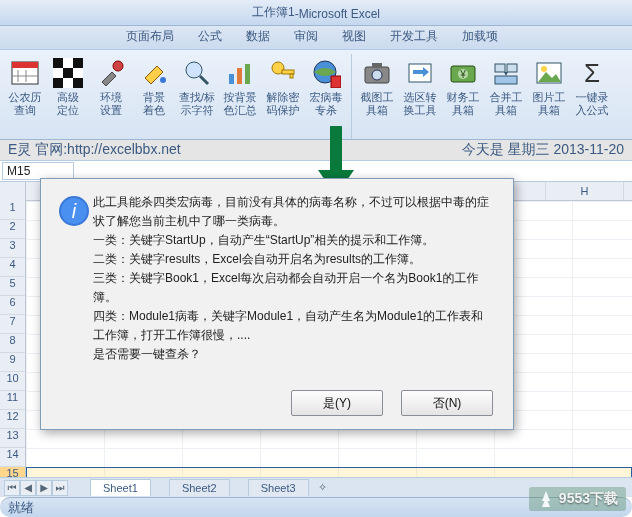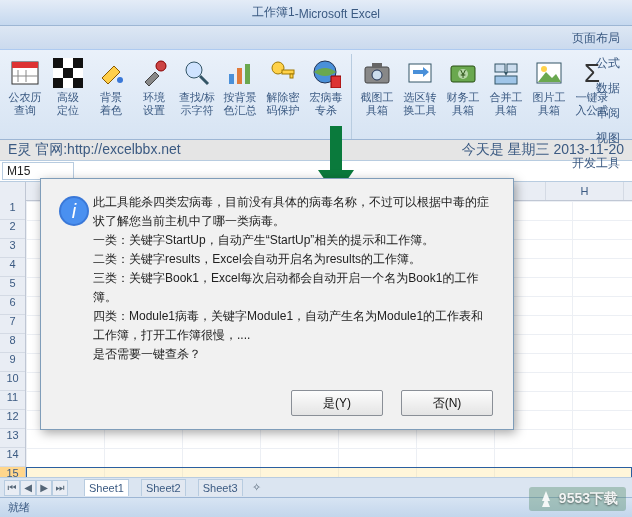--- a/index.html
+++ b/index.html
@@ -4,21 +4,21 @@
 <style>
 * { margin:0; padding:0; box-sizing:border-box; font-family:"Microsoft YaHei","SimSun",Arial,sans-serif; }
 body { width:632px; height:517px; background:#fff; overflow:hidden; position:relative; }
 
 
 .titlebar { height:26px; background:linear-gradient(#e4ecf7,#c5d8ef); display:flex; align-items:center; justify-content:center; font-size:12px; color:#3b5a82; position:relative; border-bottom:1px solid #9db6d4;}
 .titlebar .txt { display:flex; gap:0;align-items:flex-end;}
 .titlebar .docname { color:#3b5a82;}
 
 
-.tabs { height:24px; background:linear-gradient(#dde7f4,#cbdaee); display:flex; align-items:flex-end; padding-left:80px; font-size:12px; color:#3b5a82; border-bottom:1px solid #aecaf0;flex-direction:column;}
+.tabs { height:24px; background:linear-gradient(#dde7f4,#cbdaee); display:flex; align-items:flex-end; padding-left:114px; font-size:12px; color:#3b5a82; border-bottom:1px solid #aecaf0;}
 .tabs span { padding:4px 12px 4px 12px; cursor:default;}
 
 
 .ribbon { height:90px; background:linear-gradient(#eaf1fa,#d7e4f3); border-bottom:1px solid #9db6d4; display:flex; padding:4px 0 0 4px; gap:1px;}
 .rbtn { display:flex; flex-direction:column; align-items:center; width:42px; font-size:11px; color:#3b5a82; line-height:13px; text-align:center; gap:2px; padding:3px 0;}
 .rbtn .ic { width:32px; height:32px; display:flex; align-items:center; justify-content:center;}
 .rbtn .lb { display:block;}
 svg { display:block;}
 
 
@@ -46,26 +46,26 @@
 .dlg-body { flex:1; display:flex; padding:14px 18px 6px 14px; font-size:12px; color:#222; line-height:19px;}
 .dlg-icon { width:38px; display:flex; justify-content:center; padding-top:2px;}
 .dlg-text { flex:1;}
 .dlg-btns { height:46px; display:flex; align-items:center; justify-content:flex-end; gap:18px; padding:0 20px 6px 17px;}
 .dlg-btns button { width:92px; height:26px; font-size:12px; background:linear-gradient(#fdfdfd,#e4e4e4); border:1px solid #8a8f97; border-radius:2px; color:#111;}
 
 
 .sheettabs { position:absolute; left:0; right:0; bottom:20px; height:20px; background:#dbe5f1; border-top:1px solid #b8cce0; display:flex; align-items:center; font-size:11px;}
 .navbtns { display:flex; gap:0; padding:0 4px;}
 .navbtns span { width:16px; height:16px; background:#e9edf4; border:1px solid #b8cce0; font-size:10px; display:flex; align-items:center; justify-content:center; color:#567;}
-.sheettabs .tab { padding:2px 4px; background:#fff; border:1px solid #b8cce0; border-bottom:none; margin-left:12px; color:#3b5a82;}
+.sheettabs .tab { padding:2px 12px; background:#fff; border:1px solid #b8cce0; border-bottom:none; margin-left:18px; color:#3b5a82;}
 .sheettabs .tab.inactive { background:#e2e8f1;}
 .sheettabs .newtab { width:20px; text-align:center; color:#567; margin-left:4px;}
 
 
-.status { position:absolute; left:0; right:0; bottom:0; height:20px; background:linear-gradient(#d7e4f3,#c3d6ec); border-top:1px solid #9db6d4; font-size:11px; color:#3b5a82; display:flex; align-items:center; padding:8px 8px; justify-content:space-between;}
+.status { position:absolute; left:0; right:0; bottom:0; height:20px; background:linear-gradient(#d7e4f3,#c3d6ec); border-top:1px solid #9db6d4; font-size:13px; color:#3b5a82; display:flex; align-items:center; padding:8px 8px; justify-content:space-between;border-radius:10px;}
 .zoom { display:flex; gap:6px; align-items:center;}
 
 
 .wm { position:absolute; right:6px; bottom:6px; z-index:30; font-size:14px; font-weight:700; color:rgba(255,255,255,.9); text-shadow:0 1px 2px rgba(0,0,0,.5); background:rgba(70,130,90,.35); padding:3px 8px; border-radius:3px; display:flex; gap:4px;}
 .wm svg { opacity:.9;}
 
 
 .gridlines { position:absolute; left:26px; top:19px; right:0; bottom:0;
   background-image:linear-gradient(#eceff4 1px,transparent 1px),linear-gradient(90deg,#eceff4 1px,transparent 1px);
   background-size:78px 19px;
@@ -118,35 +118,35 @@
           <rect x="0" y="20" width="10" height="10" fill="#111"></rect>
           <rect x="20" y="20" width="10" height="10" fill="#111"></rect>
         </svg>
     </span>
     <span class="lb">高级<br>定位</span>
   </div>
 
   <div class="rbtn">
     <span class="ic">
       <svg width="30" height="30">
+          <path d="M6 24 L16 14 L20 18 L10 28 Z" fill="#888" stroke="#444"></path>
+          <circle cx="22" cy="8" r="5" fill="#c44" stroke="#800"></circle>
+        </svg>
+    </span>
+    <span class="lb">环境<br>设置</span>
+  </div>
+
+  <div class="rbtn">
+    <span class="ic">
+      <svg width="30" height="30">
           <path d="M6 20 L18 8 L24 14 L12 26 Z" fill="#ffcf4a" stroke="#8a5a00"></path>
           <circle cx="24" cy="22" r="3" fill="#3a78d8"></circle>
         </svg>
     </span>
     <span class="lb">背景<br>着色</span>
-  </div>
-
-  <div class="rbtn">
-    <span class="ic">
-      <svg width="30" height="30">
-          <path d="M6 24 L16 14 L20 18 L10 28 Z" fill="#888" stroke="#444"></path>
-          <circle cx="22" cy="8" r="5" fill="#c44" stroke="#800"></circle>
-        </svg>
-    </span>
-    <span class="lb">环境<br>设置</span>
   </div>
 
   <div class="rbtn">
     <span class="ic">
       <svg width="30" height="30">
           <circle cx="12" cy="12" r="8" fill="#cfe3ff" stroke="#356"></circle>
           <line x1="18" y1="18" x2="26" y2="26" stroke="#356" stroke-width="3"></line>
         </svg>
     </span>
     <span class="lb">查找/标<br>示字符</span>

